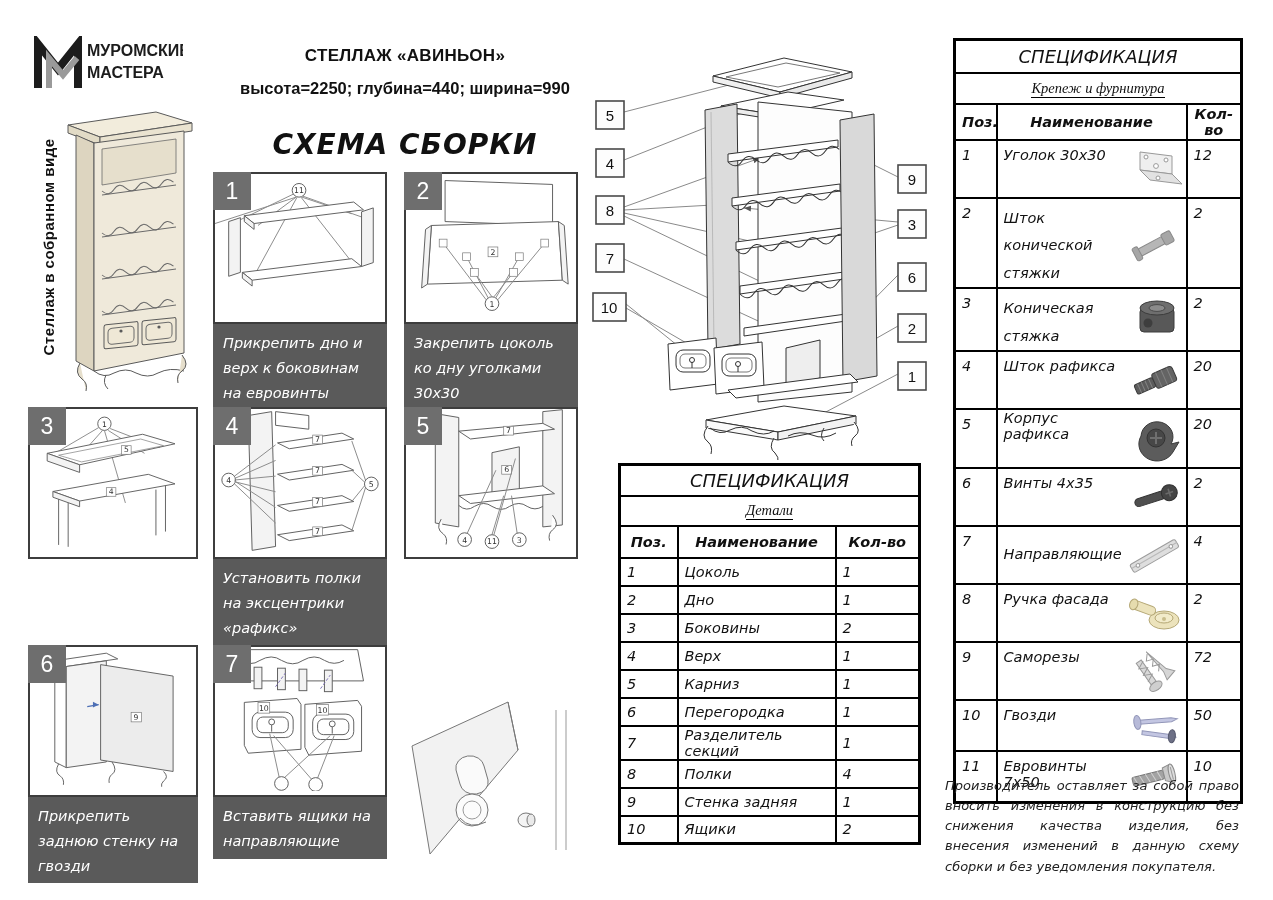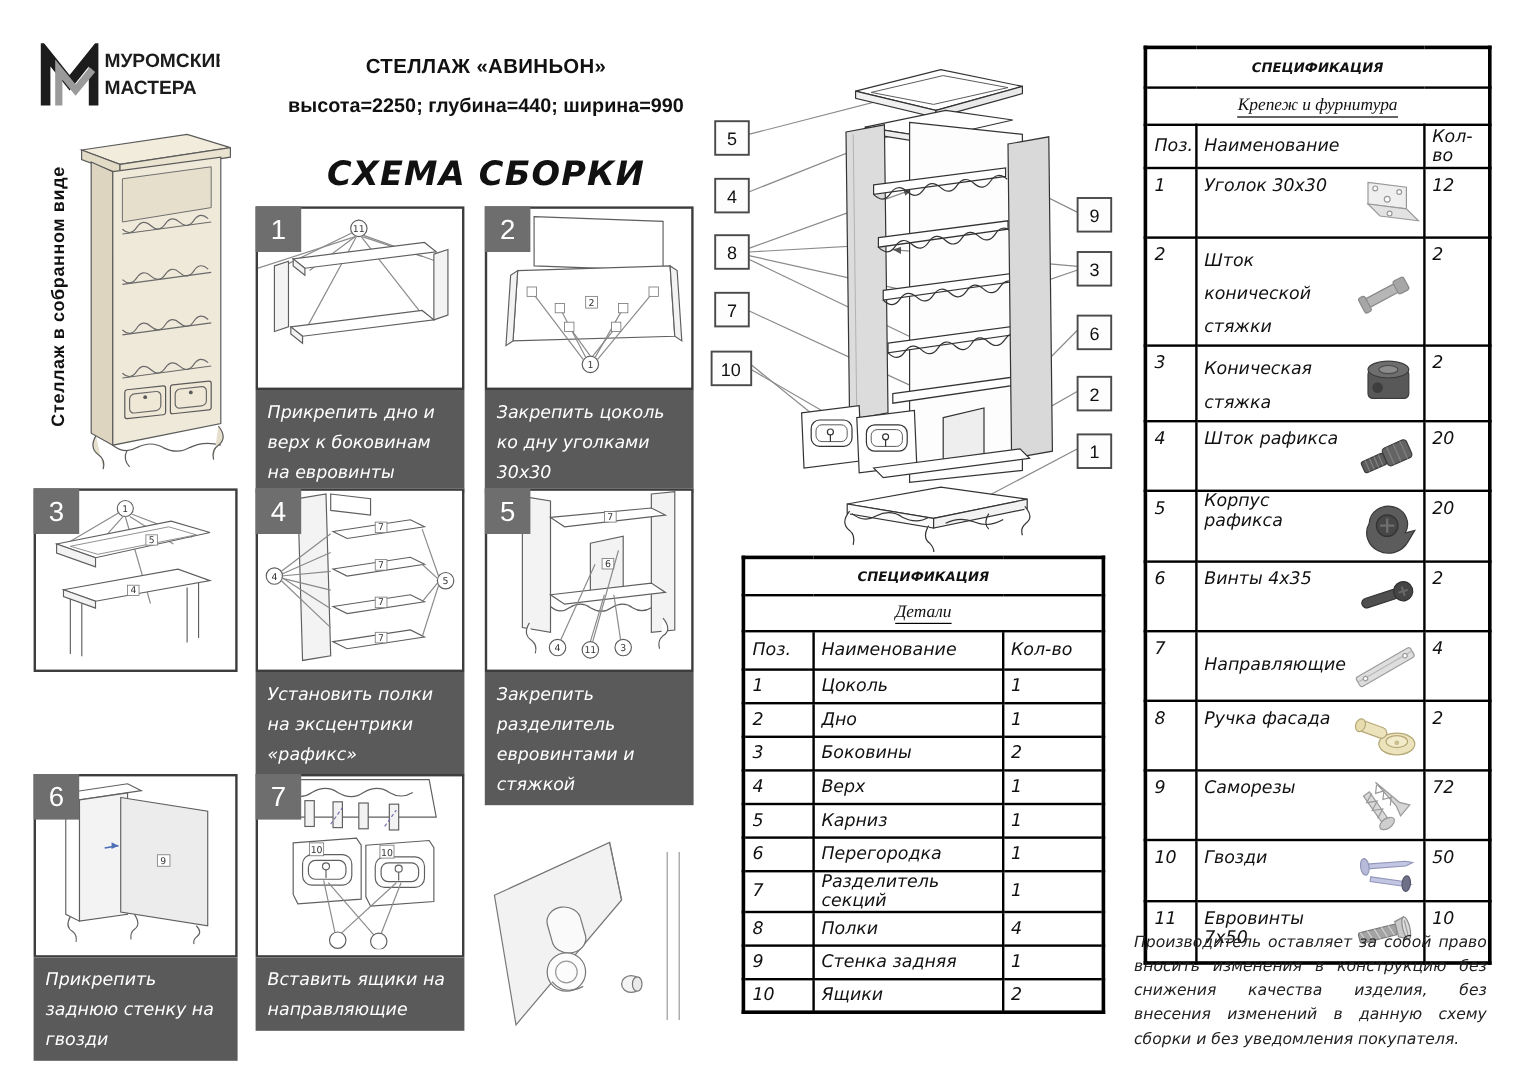--- a/index.html
+++ b/index.html
@@ -27,23 +27,23 @@
   .sk{stroke:#5f5f5f;stroke-width:1;fill:none;}
   .skf{stroke:#5f5f5f;stroke-width:1;fill:#f3f3f3;}
   .skw{stroke:#5f5f5f;stroke-width:1;fill:#fff;}
   .mini-num{font:8px "DejaVu Sans",sans-serif;fill:#333;}
   .mini-box{fill:#fff;stroke:#777;stroke-width:.7;}
 
   
   table.spec{border-collapse:collapse;table-layout:fixed;}
   table.spec td{border:2px solid #000;padding:0 6px;vertical-align:middle;box-sizing:border-box;
                 font-size:14.5px;overflow:hidden;}
-  table.spec .ttl{text-align:center;font-size:11px;font-weight:bold;}
+  table.spec .ttl{text-align:center;font-size:18px;}
   table.spec .sub{text-align:center;}
-  table.spec .hdr{font-weight:normal;font-size:15px;}
+  table.spec .hdr{font-weight:bold;font-size:15px;text-align:center;}
   .u{border-bottom:1.5px solid #000;padding-bottom:1px;font-family:Liberation Serif, serif;}
   .qcell{padding-left:8px;border-radius:24px;}
   .namecell{position:relative;}
   .hwicon{position:absolute;right:2px;top:50%;transform:translateY(-50%);}
 
   
   .co-box{fill:#fdfdfd;stroke:#4a4a4a;stroke-width:1.6;}
   .co-num{font:15px "Liberation Sans",sans-serif;fill:#111;}
   .lead{stroke:#8a8a8a;stroke-width:1;fill:none;}
 
@@ -270,21 +270,20 @@
             <line x1="90" y1="128" x2="112" y2="50"></line>
         </g>
         <circle cx="60" cy="133" r="7" class="skw"></circle>
           <text x="60" y="136" text-anchor="middle" class="mini-num">4</text>
         <circle cx="88" cy="135" r="7" class="skw"></circle>
           <text x="88" y="138" text-anchor="middle" class="mini-num">11</text>
         <circle cx="116" cy="133" r="7" class="skw"></circle>
           <text x="116" y="136" text-anchor="middle" class="mini-num">3</text>
       </svg>
     </div>
-    <div class="cap hand">Закрепить разделитель евровинтами и стяжкой</div>
   </div>
 
   <div class="panel" style="left:28px;top:645px;width:170px;height:214px">
     <div class="badge">6</div>
     <div class="pic">
       <svg width="166" height="144" viewBox="0 0 174 146">
         <polygon points="26,12 80,4 92,10 38,18" class="skw"></polygon>
         <polygon points="26,12 38,18 38,124 26,118" class="skw"></polygon>
         <polygon points="38,18 80,12 80,118 38,124" class="skf"></polygon>
         <g class="sk">

